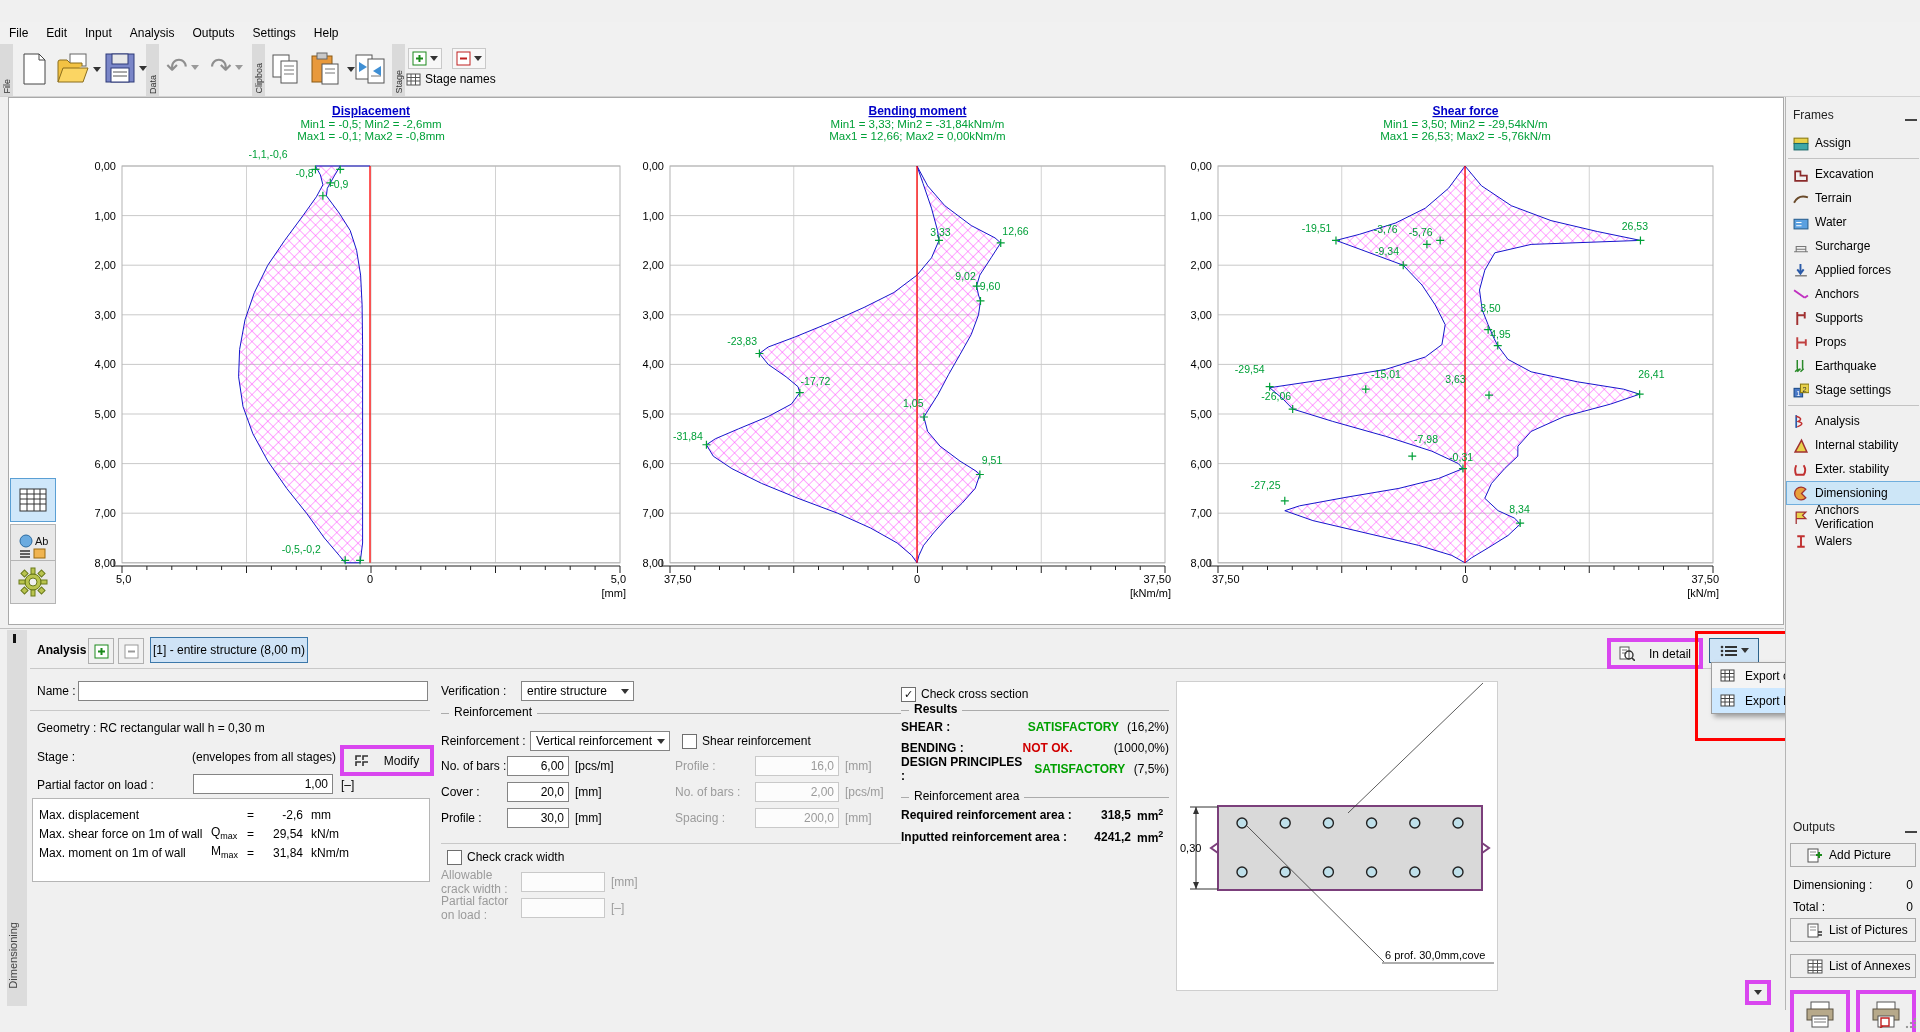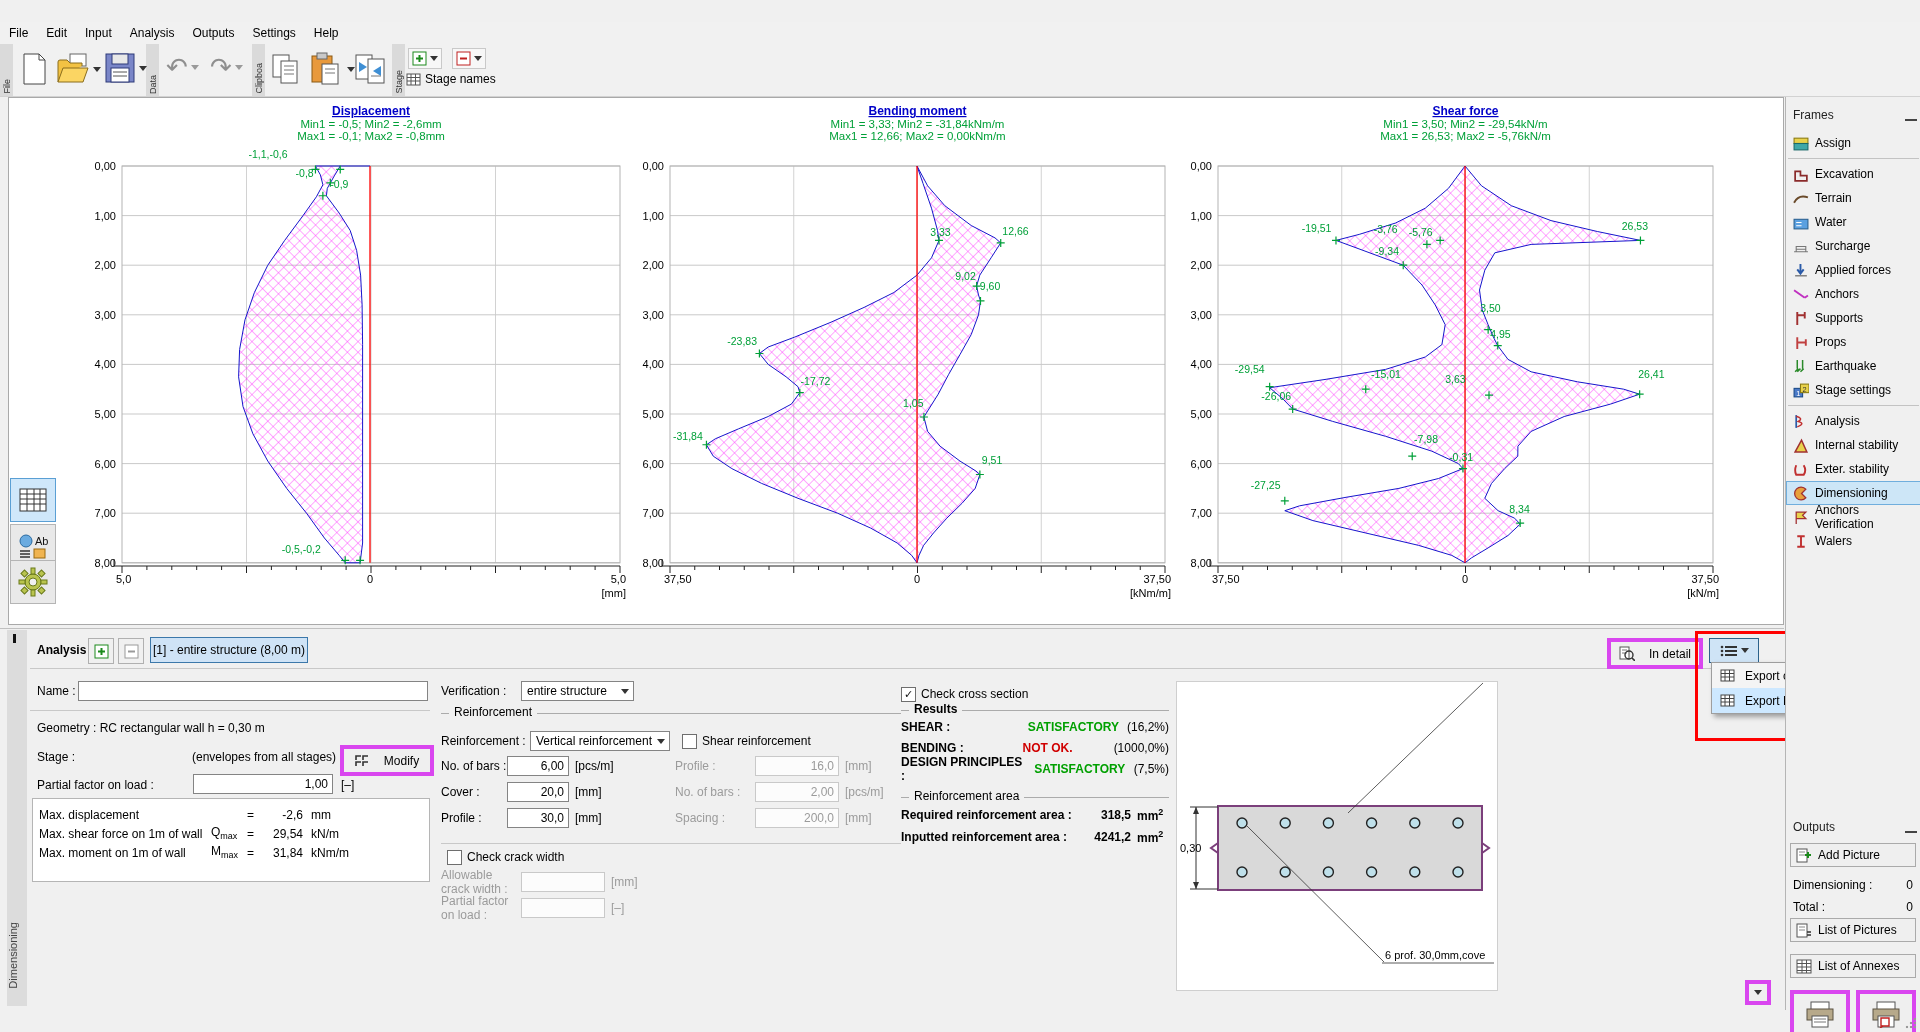--- a/index.html
+++ b/index.html
@@ -83,21 +83,21 @@
   #redbox{left:1695px;top:631px;width:208px;height:104px;border:3px solid #ff0000;pointer-events:none;}
   .listbtn{left:1709px;top:638px;width:48px;height:23px;border:1px solid #2c628b;background:#cfe4f6;display:flex;align-items:center;justify-content:center;}
   
   #rpanel{left:1785px;top:97px;width:135px;height:913px;background:#f0f0f0;border-left:1px solid #b5b5b5;}
   .phead{display:flex;align-items:center;height:20px;padding:0 4px 0 7px;color:#222;}
   .phead .mini{margin-left:auto;width:12px;height:10px;border-bottom:2px solid #444;}
   .fitem{display:flex;align-items:center;height:22px;padding-left:6px;border:1px solid transparent;}
   .fitem .ic{width:16px;height:15px;margin-right:6px;flex:0 0 16px;}
   .fitem.sel{background:#cde6f7;border-color:#70aedd;}
   .fsep{height:1px;background:#c3c3c3;margin:3px 2px;}
-  .obtn{display:flex;align-items:center;border:1px solid #aaa;background:#efefef;height:22px;margin:0 5px 7px 4px;padding-left:5px;}
+  .obtn{display:flex;align-items:center;border:1px solid #aaa;background:#efefef;height:22px;margin:0 5px 7px 4px;padding-left:16px;}
   .obtn .ic{width:16px;height:15px;margin-right:6px;}
   .ocount{display:flex;height:22px;align-items:center;padding:0 8px 0 7px;}
   .ocount .ov{margin-left:auto;}
   
   #dimstrip{left:7px;top:630px;width:20px;height:376px;background:#dcdcdc;}
   #vertdim{left:4px;top:896px;height:118px;width:18px;display:flex;align-items:center;justify-content:center;}
   .grip{position:absolute;right:3px;bottom:3px;width:13px;height:13px;
         background:radial-gradient(circle at 3px 11px,#999 1.2px,transparent 1.6px),
                    radial-gradient(circle at 7px 7px,#999 1.2px,transparent 1.6px),
                    radial-gradient(circle at 11px 3px,#999 1.2px,transparent 1.6px),

